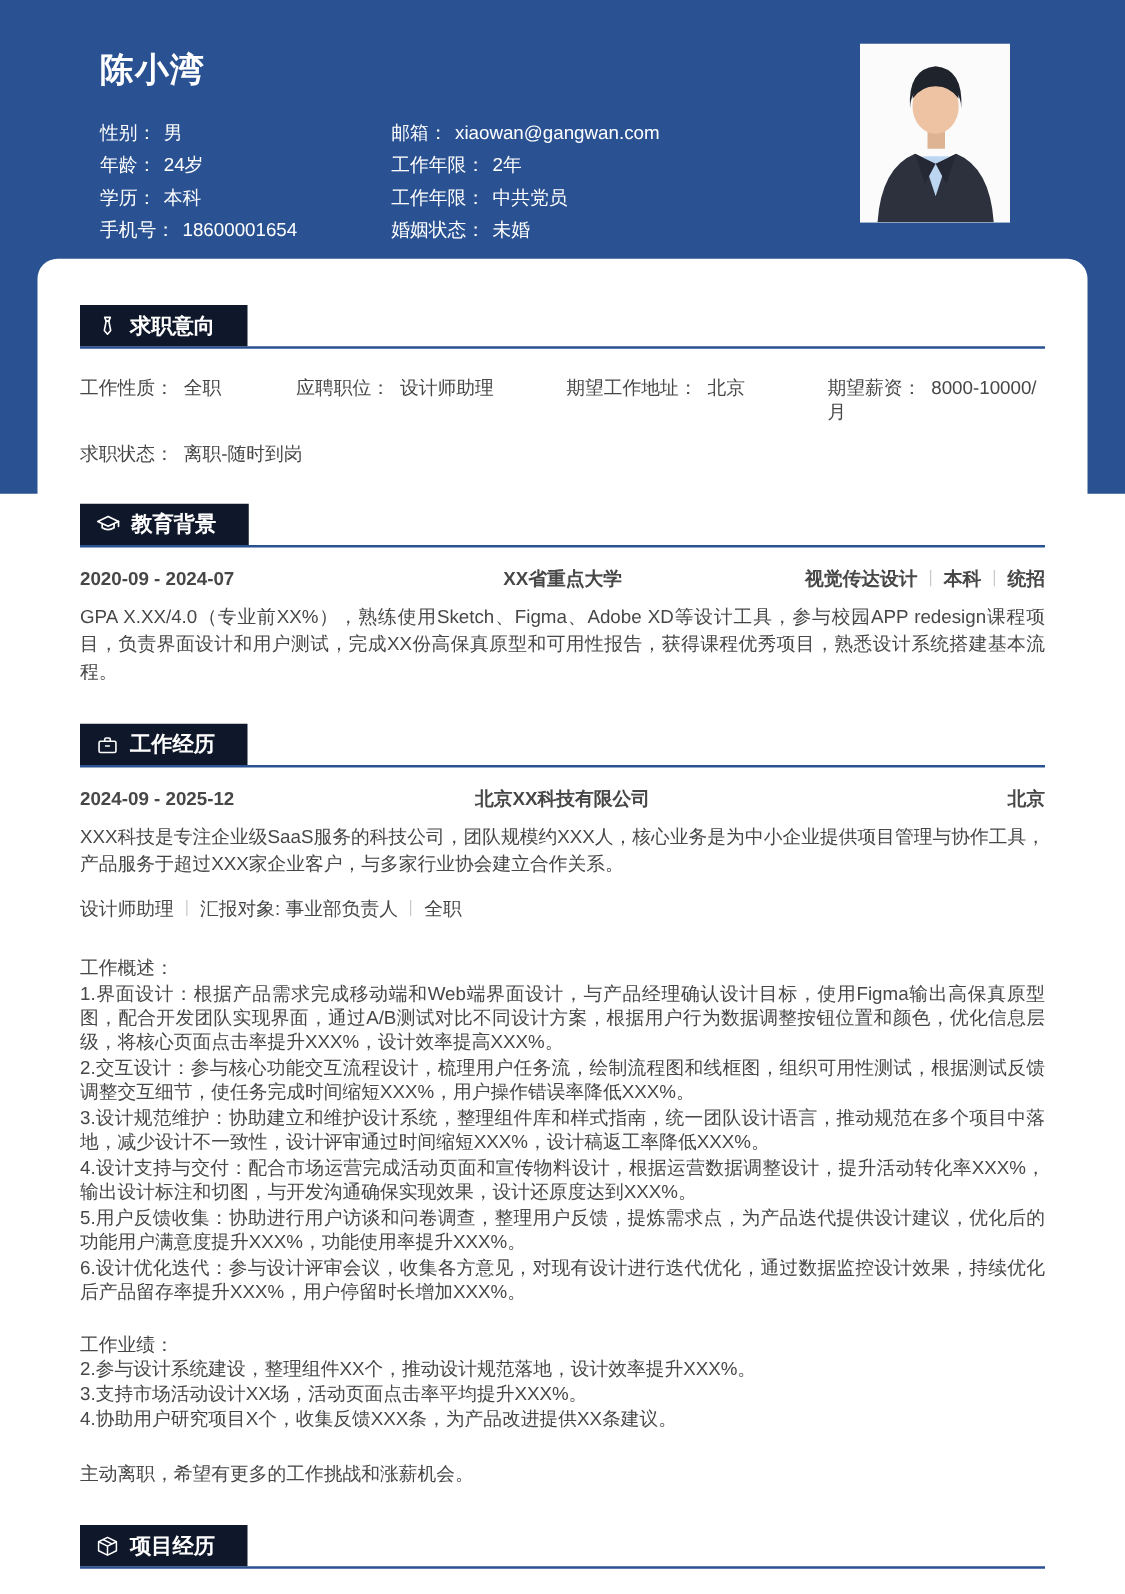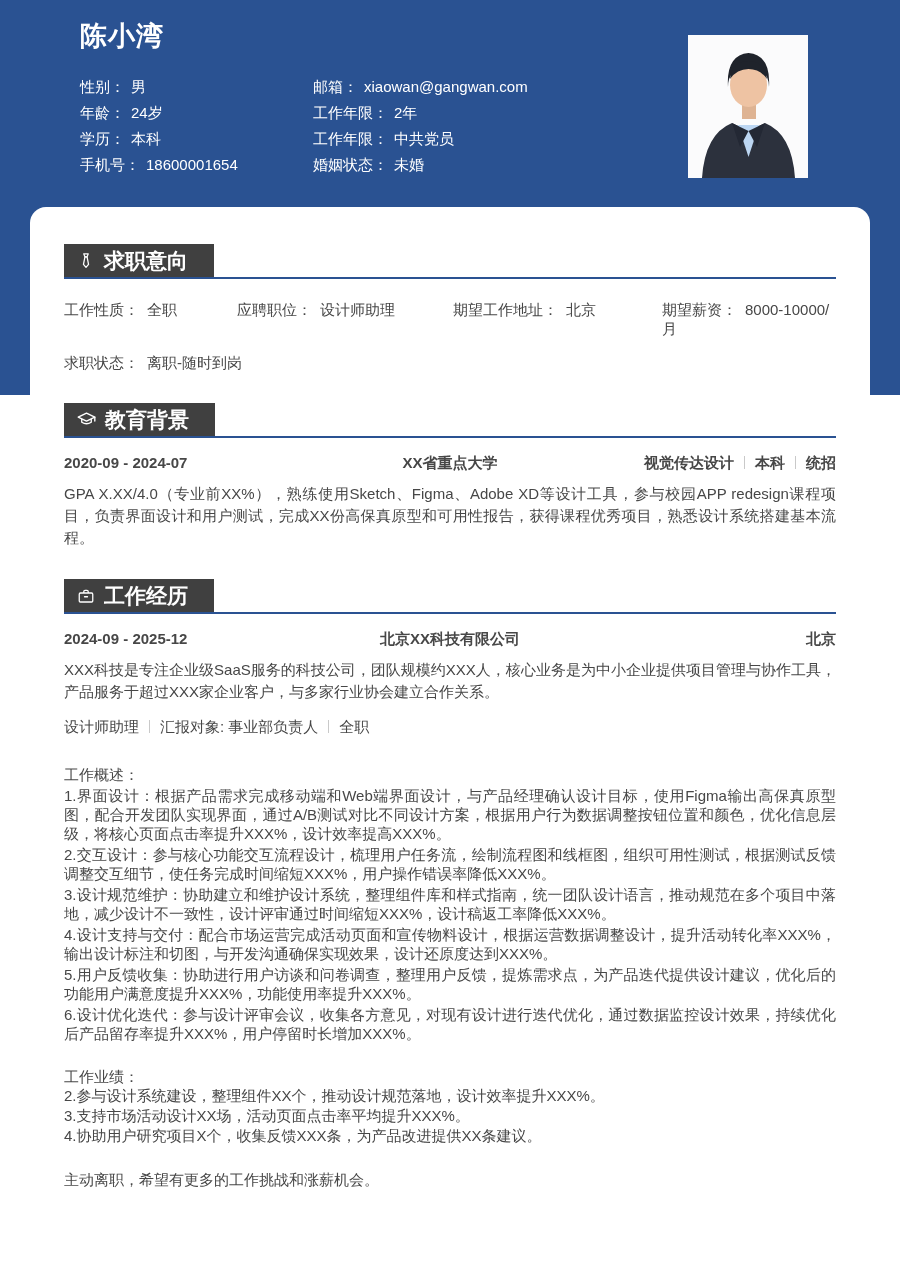--- a/index.html
+++ b/index.html
@@ -4,42 +4,42 @@
 <style>
   * { margin:0; padding:0; box-sizing:border-box; }
   html,body { width:900px; }
   body {
     font-family:"Liberation Sans","DejaVu Sans",sans-serif;
     background:#ffffff; color:#474747;
     width:900px; height:1275px; overflow:hidden; position:relative;
   }
   
   .banner { width:900px; height:395px; background:#2a5292; position:relative; }
-  .banner-inner { padding:18px 0 0 80px; color:#ffffff; }
+  .banner-inner { padding:38px 0 0 80px; color:#ffffff; }
   .name { font-size:27px; font-weight:bold; letter-spacing:1px; margin-bottom:20px; }
   .info-cols { display:flex; }
   .info-col { display:flex; flex-direction:column; }
   .info-col.first { width:233px; }
   .info-row { height:26px; line-height:26px; font-size:15px; display:flex; }
   .info-row .lbl { margin-right:6px; }
   .photo {
     position:absolute; top:35px; right:92px; width:120px; height:143px;
     background:#ffffff; overflow:hidden;
   }
   
   .card {
     position:relative; width:840px; margin:-188px auto 0;
     background:#ffffff; border-radius:16px 16px 0 0;
     padding:37px 34px 40px; min-height:1068px;
   }
   
   .sec-head { border-bottom:2px solid #2a5292; }
   .sec-box {
     display:inline-flex; align-items:center; gap:9px;
-    background:#404040; color:#ffffff; font-size:21px; font-weight:bold;
+    background:#0f172a; color:#ffffff; font-size:17px; font-weight:bold;
     height:33px; padding:0 26px 0 13px;
   }
   .sec-box svg { display:block; }
   
   .intent-row1 {
     margin-top:22px; display:grid;
     grid-template-columns:173px 216px 209px 1fr;
     font-size:15px;
   }
   .intent-row2 { margin-top:15px; font-size:15px; }
@@ -200,14 +200,30 @@
     <p class="duty">4.设计支持与交付：配合市场运营完成活动页面和宣传物料设计，根据运营数据调整设计，提升活动转化率XXX%，输出设计标注和切图，与开发沟通确保实现效果，设计还原度达到XXX%。</p>
     <p class="duty">5.用户反馈收集：协助进行用户访谈和问卷调查，整理用户反馈，提炼需求点，为产品迭代提供设计建议，优化后的功能用户满意度提升XXX%，功能使用率提升XXX%。</p>
     <p class="duty">6.设计优化迭代：参与设计评审会议，收集各方意见，对现有设计进行迭代优化，通过数据监控设计效果，持续优化后产品留存率提升XXX%，用户停留时长增加XXX%。</p>
     <div class="mt24 block-label">工作业绩：</div>
     <p class="ach">2.参与设计系统建设，整理组件XX个，推动设计规范落地，设计效率提升XXX%。</p>
     <p class="ach">3.支持市场活动设计XX场，活动页面点击率平均提升XXX%。</p>
     <p class="ach">4.协助用户研究项目X个，收集反馈XXX条，为产品改进提供XX条建议。</p>
     <p class="ach mt24">主动离职，希望有更多的工作挑战和涨薪机会。</p>
   </div>
 
+  <div class="sec">
+    <div class="sec-head">
+      <div class="sec-box">
+        <span>
+          <svg width="18" height="18" viewBox="0 0 24 24" fill="none" stroke="#ffffff" stroke-width="1.6" stroke-linejoin="round">
+            <path d="M12 2.5 L21.5 7.2 V16.8 L12 21.5 L2.5 16.8 V7.2 Z"></path>
+            <path d="M2.5 7.2 L12 11.9 L21.5 7.2"></path>
+            <path d="M12 11.9 V21.5"></path>
+            <path d="M7.2 4.8 L16.8 9.5"></path>
+          </svg>
+        </span>
+        <span>项目经历</span>
+      </div>
+    </div>
+
+  </div>
 
 </div>
 
 </body></html>

